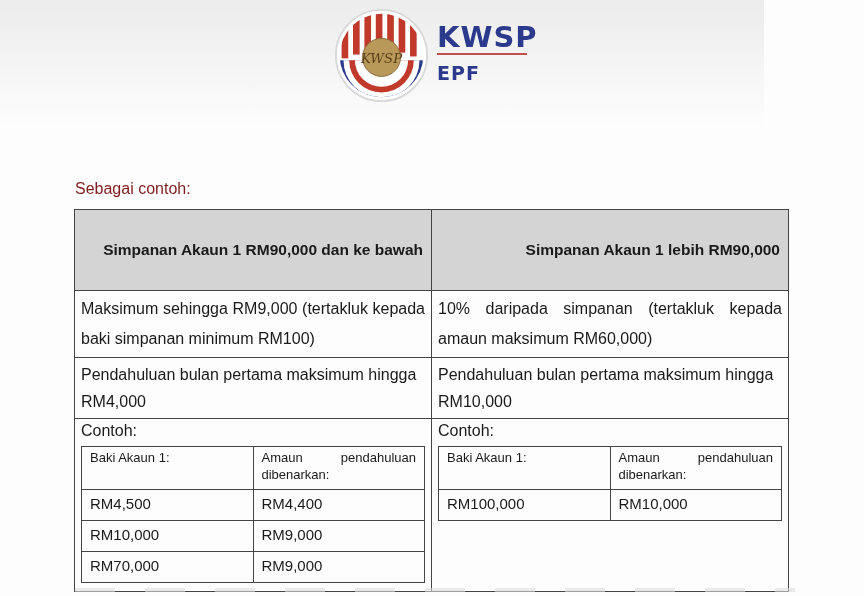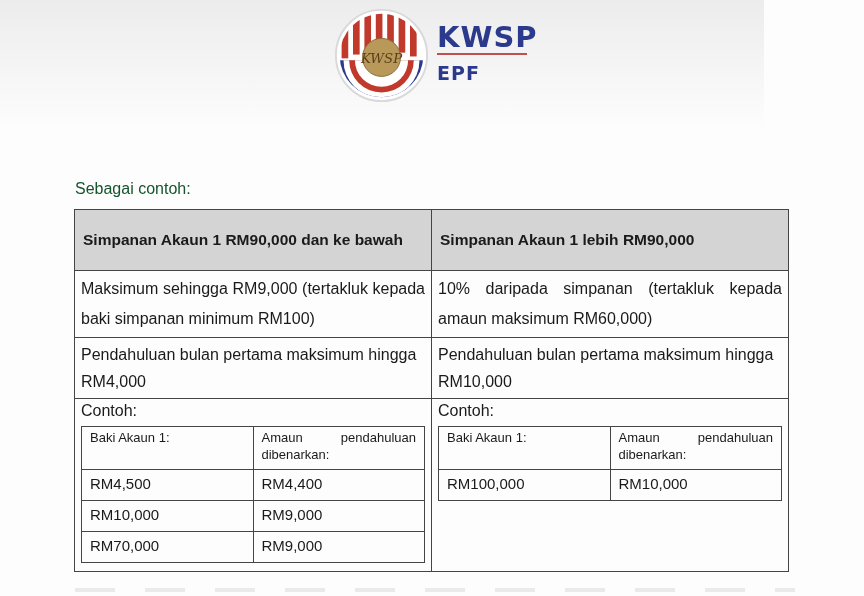--- a/index.html
+++ b/index.html
@@ -18,30 +18,30 @@
   }
   .brand {
     position:absolute; left:437px; top:22px; color:#2b3a8c; font-weight:bold;
     font-family:"DejaVu Sans", sans-serif;
   }
   .brand .kwsp { font-size:29px; letter-spacing:1px; line-height:30px; display:block; }
   .brand .rule { width:90px; height:2px; background:#c0504d; margin:1px 0 3px 0; }
   .brand .epf { font-size:19px; letter-spacing:1px; line-height:30px; display:block; }
 
   .intro {
-    position:absolute; left:75px; top:180px; font-size:16px; color:#14532d;
+    position:absolute; left:75px; top:180px; font-size:16px; color:#7f1d1d;
   }
   .outer {
     position:absolute; left:74px; top:209px; width:714px;
     border-collapse:collapse; font-size:16px; table-layout:fixed;
   }
   .outer td, .outer th { border:1.5px solid #444; vertical-align:top; }
   .outer th {
-    background:#d4d4d4; font-weight:bold; text-align:left; vertical-align:middle;
-    height:60px; line-height:28px; padding:0 8px; font-size:15.5px;
+    background:#d4d4d4; font-weight:bold; text-align:right; vertical-align:middle;
+    height:60px; line-height:28px; padding:10px 8px; font-size:15.5px;
   }
   .outer td.p { padding:3px 6px; line-height:30px; height:55px; text-align:justify;margin-left:16px; }
   .outer td.p2 { padding:3px 6px; line-height:27px; height:52px; }
   .outer td.ex { padding:3px 6px 8px 6px; }
   .ex-label { display:block; margin-bottom:6px; }
   .inner { width:100%; border-collapse:collapse; font-size:15px; table-layout:fixed; }
   .inner td { border:1.5px solid #444; padding:2px 8px; height:26px; vertical-align:top; line-height:24px; }
   .inner td.hd { font-size:13px; line-height:17px; height:38px; }
   .fade {
     position:absolute; left:75px; top:588px; width:720px; height:4px;

